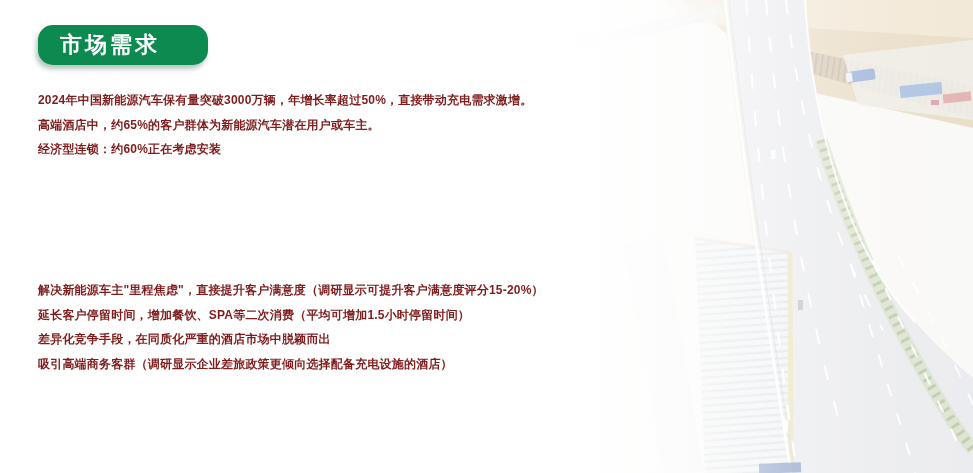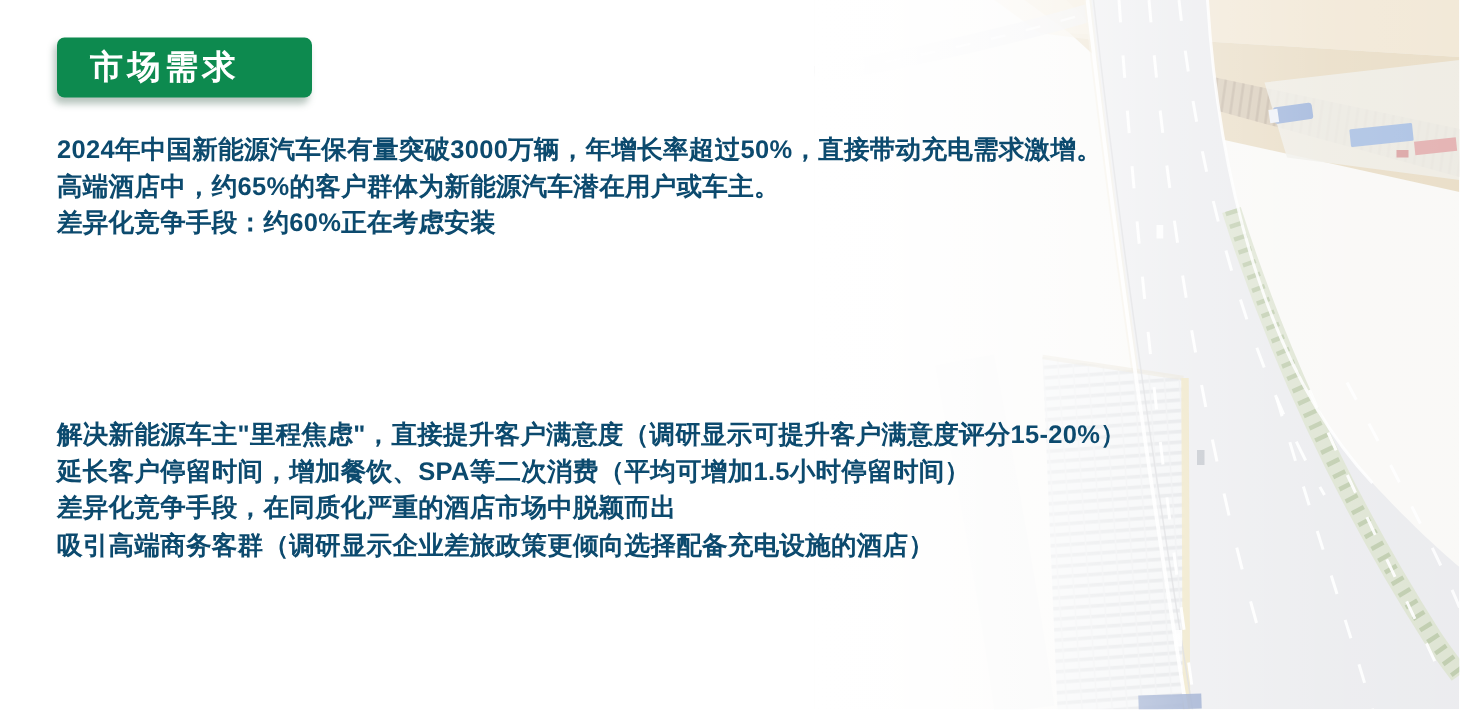--- a/index.html
+++ b/index.html
@@ -19,28 +19,28 @@
       rgba(255,255,255,0.52) 58%,
       rgba(255,255,255,0.38) 80%,
       rgba(255,255,255,0.33) 100%);
   }
   
   .section{position:absolute;left:38px;}
   .section-1{top:25px;}
   .section-2{top:255px;}
   .badge{
     width:170px;height:40px;box-sizing:border-box;
-    background:#0D8A4F;border-radius:5px;
+    background:#0D8A4F;border-radius:15px;
     color:#ffffff;font-size:22px;font-weight:bold;letter-spacing:3px;
     display:flex;align-items:center;padding-left:22px;
     box-shadow:-2px 4px 5px rgba(96,126,110,0.45);
   }
   .body{margin-top:23px;width:690px;}
   .line{
-    margin:0;font-size:17px;line-height:24.5px;color:#0c4a6e;
+    margin:0;font-size:12px;line-height:24.5px;color:#7f1d1d;
     font-weight:600;white-space:nowrap;letter-spacing:0.2px;
   }
 </style>
 </head>
 <body>
 
 <div class="canvas">
 
   <div class="photo" aria-hidden="true">
     <svg width="430" height="473" viewBox="0 0 430 473">
@@ -108,21 +108,21 @@
     <div class="photo-fade"></div>
   </div>
 
   <div class="section section-1">
     <div class="badge">
       <span>市场需求</span>
     </div>
     <div class="body">
       <p class="line">2024年中国新能源汽车保有量突破3000万辆，年增长率超过50%，直接带动充电需求激增。</p>
       <p class="line">高端酒店中，约65%的客户群体为新能源汽车潜在用户或车主。</p>
-      <p class="line">差异化竞争手段：约60%正在考虑安装</p>
+      <p class="line">经济型连锁：约60%正在考虑安装</p>
     </div>
   </div>
 
   <div class="section section-2">
     <div class="body">
       <p class="line">解决新能源车主"里程焦虑"，直接提升客户满意度（调研显示可提升客户满意度评分15-20%）</p>
       <p class="line">延长客户停留时间，增加餐饮、SPA等二次消费（平均可增加1.5小时停留时间）</p>
       <p class="line">差异化竞争手段，在同质化严重的酒店市场中脱颖而出</p>
       <p class="line">吸引高端商务客群（调研显示企业差旅政策更倾向选择配备充电设施的酒店）</p>
     </div>

